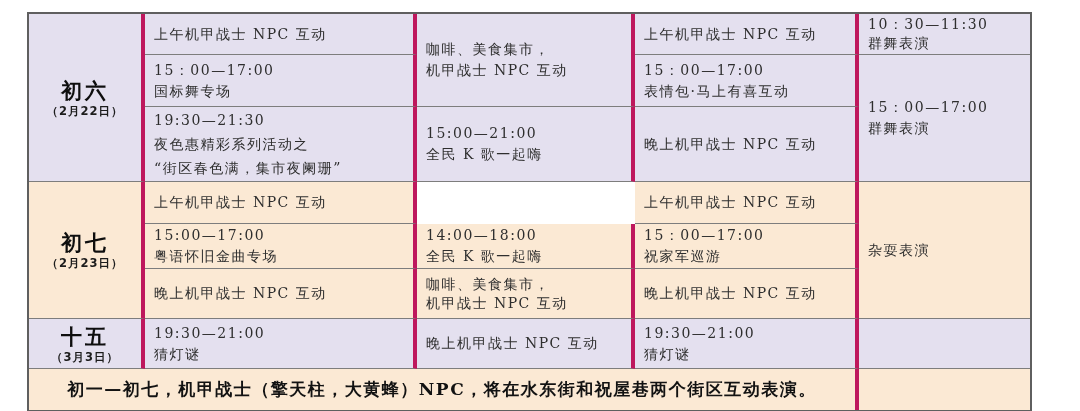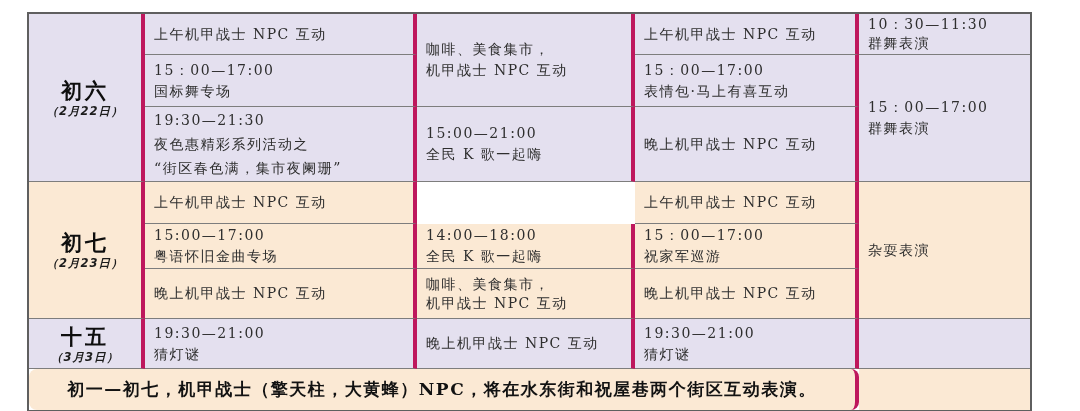--- a/index.html
+++ b/index.html
@@ -35,23 +35,23 @@
 
   .date-cell { align-items:center; padding:6px 2px; text-align:center; }
   .day {
     font-family:"DejaVu Sans","Liberation Sans",sans-serif;
     font-weight:bold; font-size:21px; letter-spacing:3px;
     color:#0e0e0e; line-height:26px;
   }
   .date-sub {
     font-family:"DejaVu Sans","Liberation Sans",sans-serif;
     font-weight:bold; font-size:11.5px; letter-spacing:1px;
-    color:#1c1c1c; margin-top:0; line-height:14px;font-style:italic;
+    color:#1c1c1c; margin-top:0; line-height:14px;
   }
-  .footer-cell { align-items:center; justify-content:center; padding:6px 10px;border-radius:8px; }
+  .footer-cell { align-items:center; justify-content:center; padding:6px 10px; }
   .footer-note {
     font-weight:bold; font-size:17px; color:#121212;
     letter-spacing:1.5px; white-space:nowrap;
   }
 </style>
 </head>
 <body>
 
 <div class="schedule">
 

